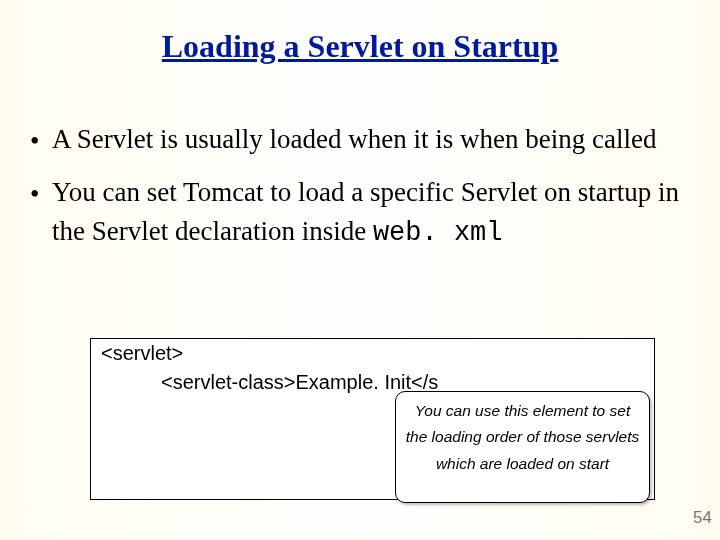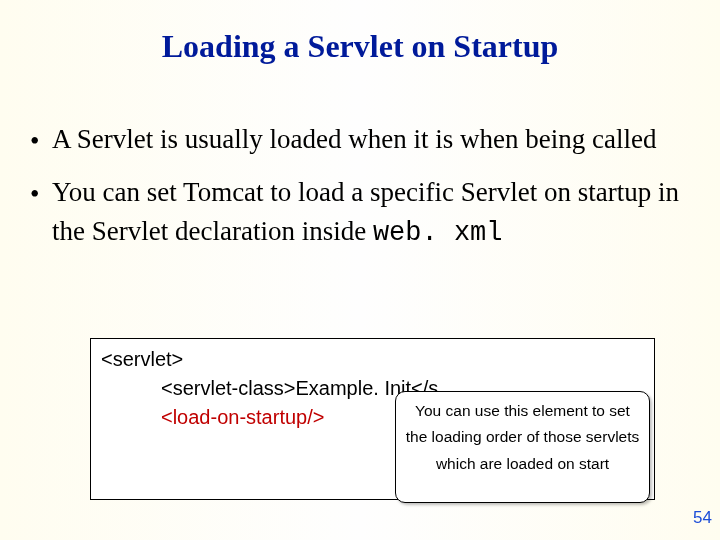--- a/index.html
+++ b/index.html
@@ -8,20 +8,21 @@
     background: linear-gradient(to right, #fffdf0 0%, #fefefe 50%, #fffdf0 100%);
     font-family: "Times New Roman", Times, serif;
     position: relative;
     overflow: hidden;
   }
   .title {
     text-align: center;
     padding-top: 28px;
     font-size: 32px;
     color: #001a9a;
+    text-decoration: underline;
     font-family: "Times New Roman", Times, serif;
   }
   .bullets {
     margin-top: 55px;
     padding-left: 30px;
     padding-right: 30px;
   }
   .bullet {
     display: flex;
     align-items: flex-start;
@@ -39,21 +40,21 @@
   .bullet .txt { flex: 1; }
   .code-mono { font-family: Liberation Mono, monospace; }
   .codebox {
     position: absolute;
     left: 90px;
     top: 338px;
     width: 565px;
     height: 162px;
     border: 1.5px solid #000;
     background: #fff;
-    padding: 6px 10px 6px 10px;
+    padding: 0 10px 6px 10px;
     font-family: Arial, Helvetica, sans-serif;
     font-size: 20px;
     line-height: 1.45;
     color: #000;
   }
   .codebox .indent { display: inline-block; width: 60px; }
   .red { color: #c00000; }
   .callout {
     position: absolute;
     left: 395px;
@@ -62,28 +63,29 @@
     height: 112px;
     background: #fff;
     border: 1.5px solid #000;
     border-radius: 10px;
     font-family: Arial, Helvetica, sans-serif;
     font-size: 15.5px;
     line-height: 1.7;
     text-align: center;
     padding: 6px 8px;
     box-shadow: 2px 2px 3px rgba(0,0,0,0.25);
+    font-style: italic;
   }
   .pagenum {
     position: absolute;
     right: 8px;
     bottom: 12px;
     font-family: Arial, Helvetica, sans-serif;
     font-size: 17px;
-    color: #1d4ed8;
+    color: #737373;
   }
 </style>
 </head>
 <body>
 
 <h1 class="title">Loading a Servlet on Startup</h1>
 
 <div class="bullets">
   <div class="bullet">
     <div class="dot">•</div>
@@ -93,18 +95,17 @@
     <div class="dot">•</div>
     <div class="txt">
       <span>You can set Tomcat to load a specific Servlet on startup in the Servlet declaration inside </span><span class="code-mono">web. xml</span>
     </div>
   </div>
 </div>
 
 <div class="codebox">
   <div>&lt;servlet&gt;</div>
   <div><span class="indent"></span><span>&lt;servlet-class&gt;</span><span>Example. Init</span><span>&lt;/s</span></div>
-  <div><span class="indent"></span><span class="red">&lt;load-on-startup/&gt;</span></div>
 </div>
 
 <div class="callout">You can use this element to set the loading order of those servlets which are loaded on start</div>
 
 <div class="pagenum">54</div>
 
 </body></html>

